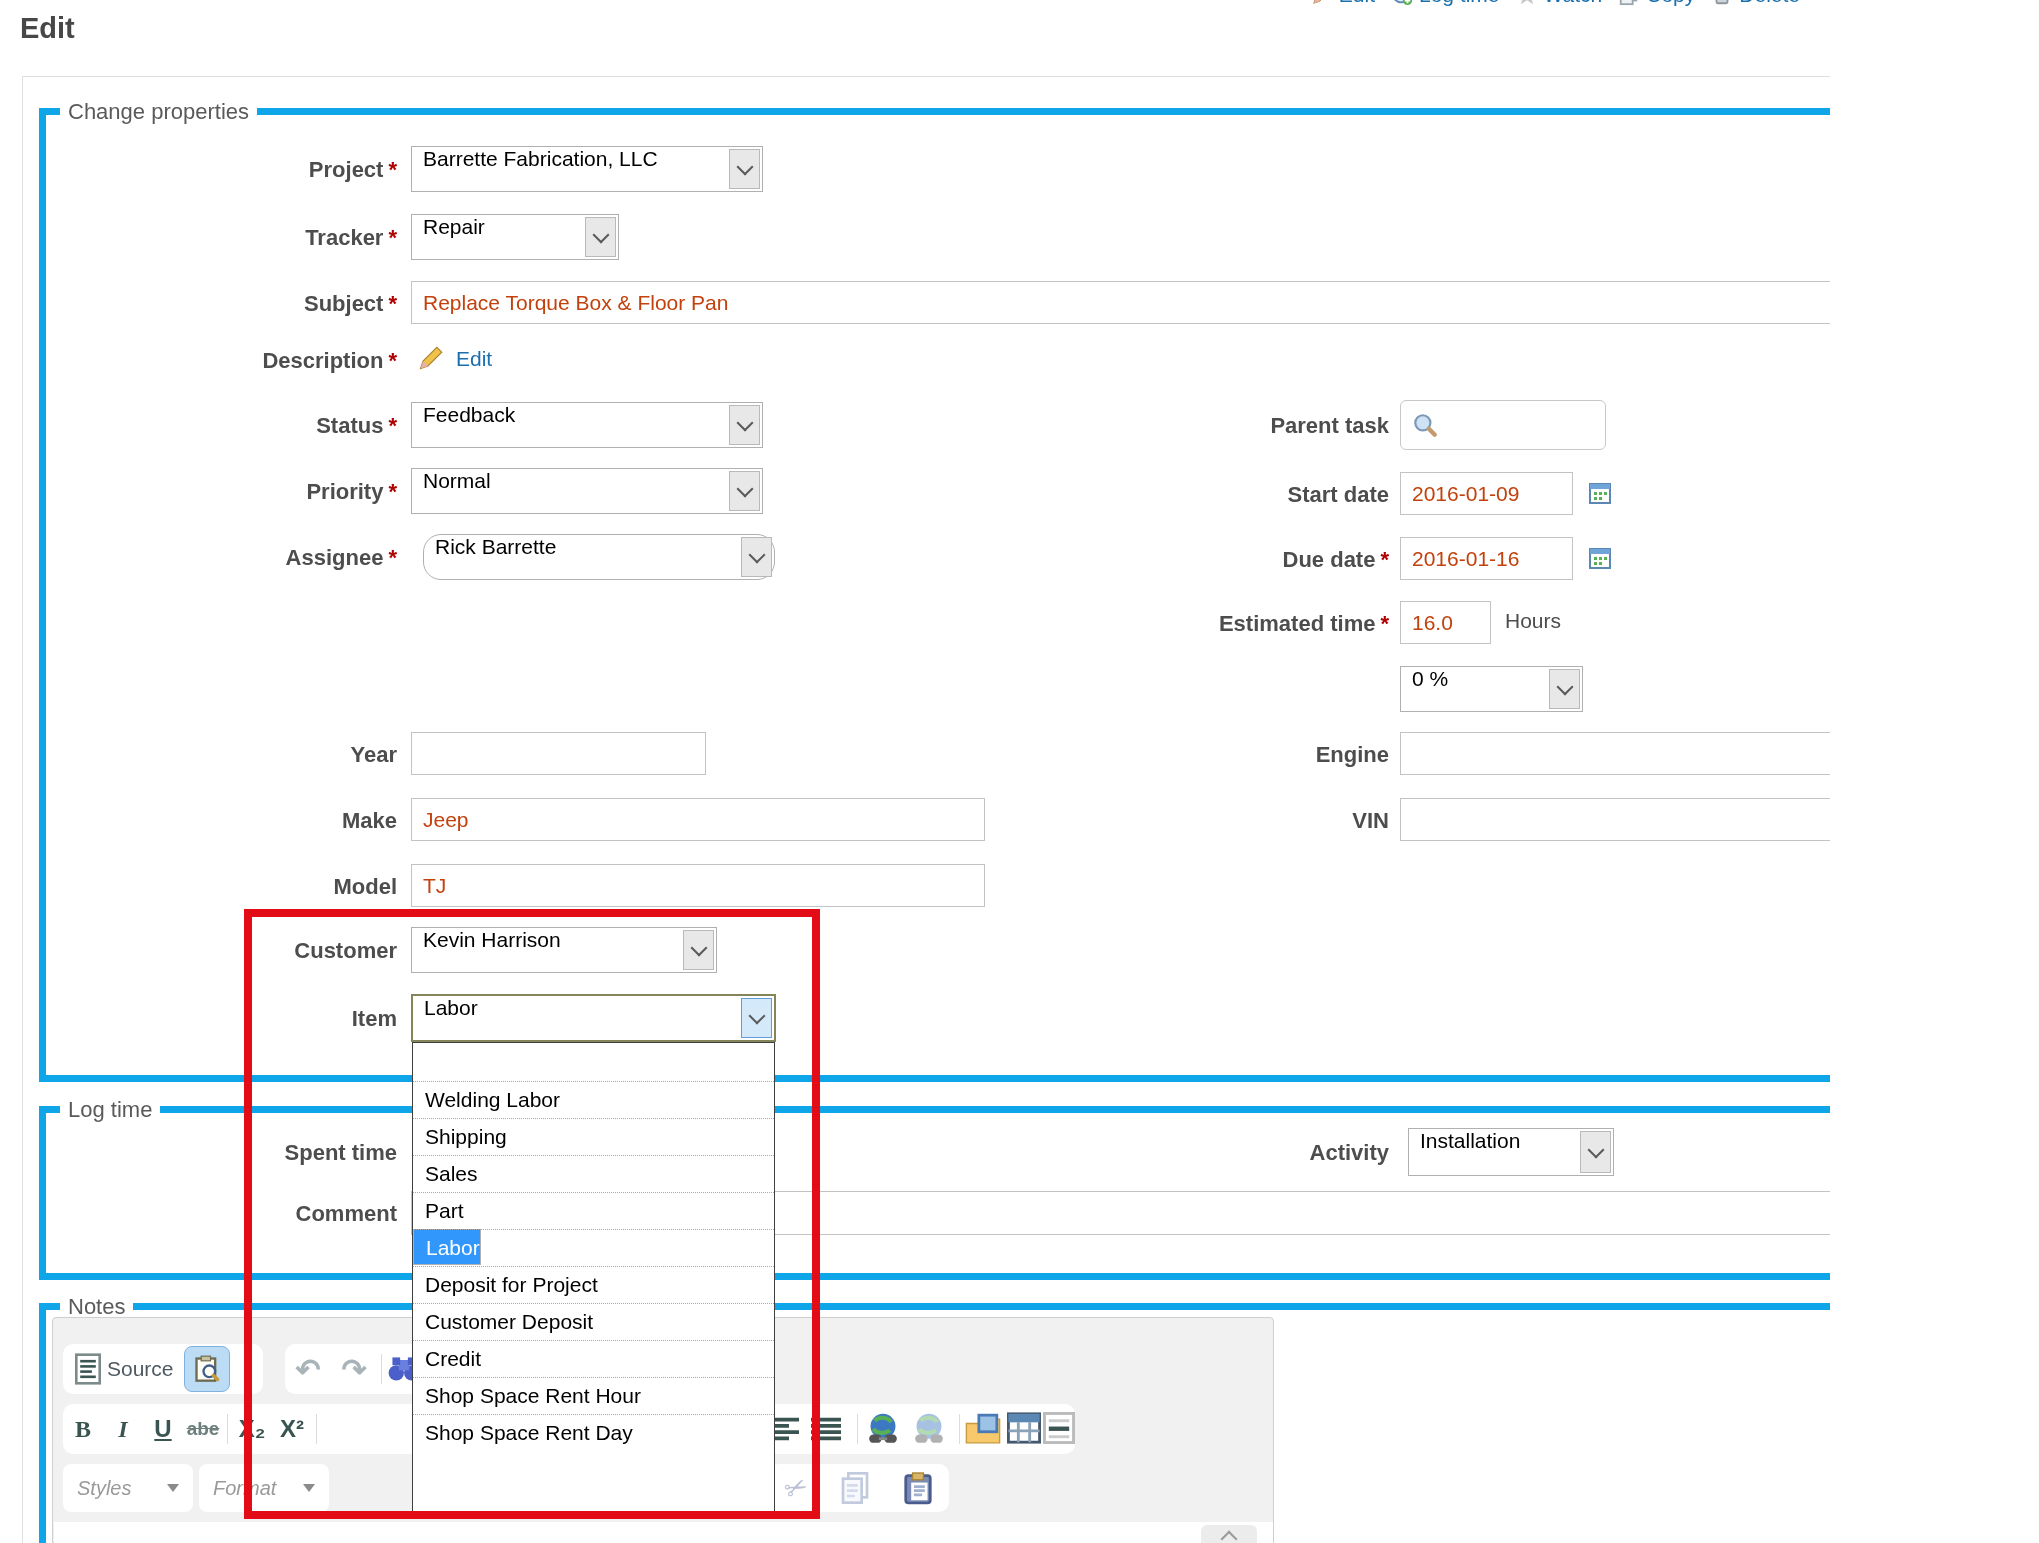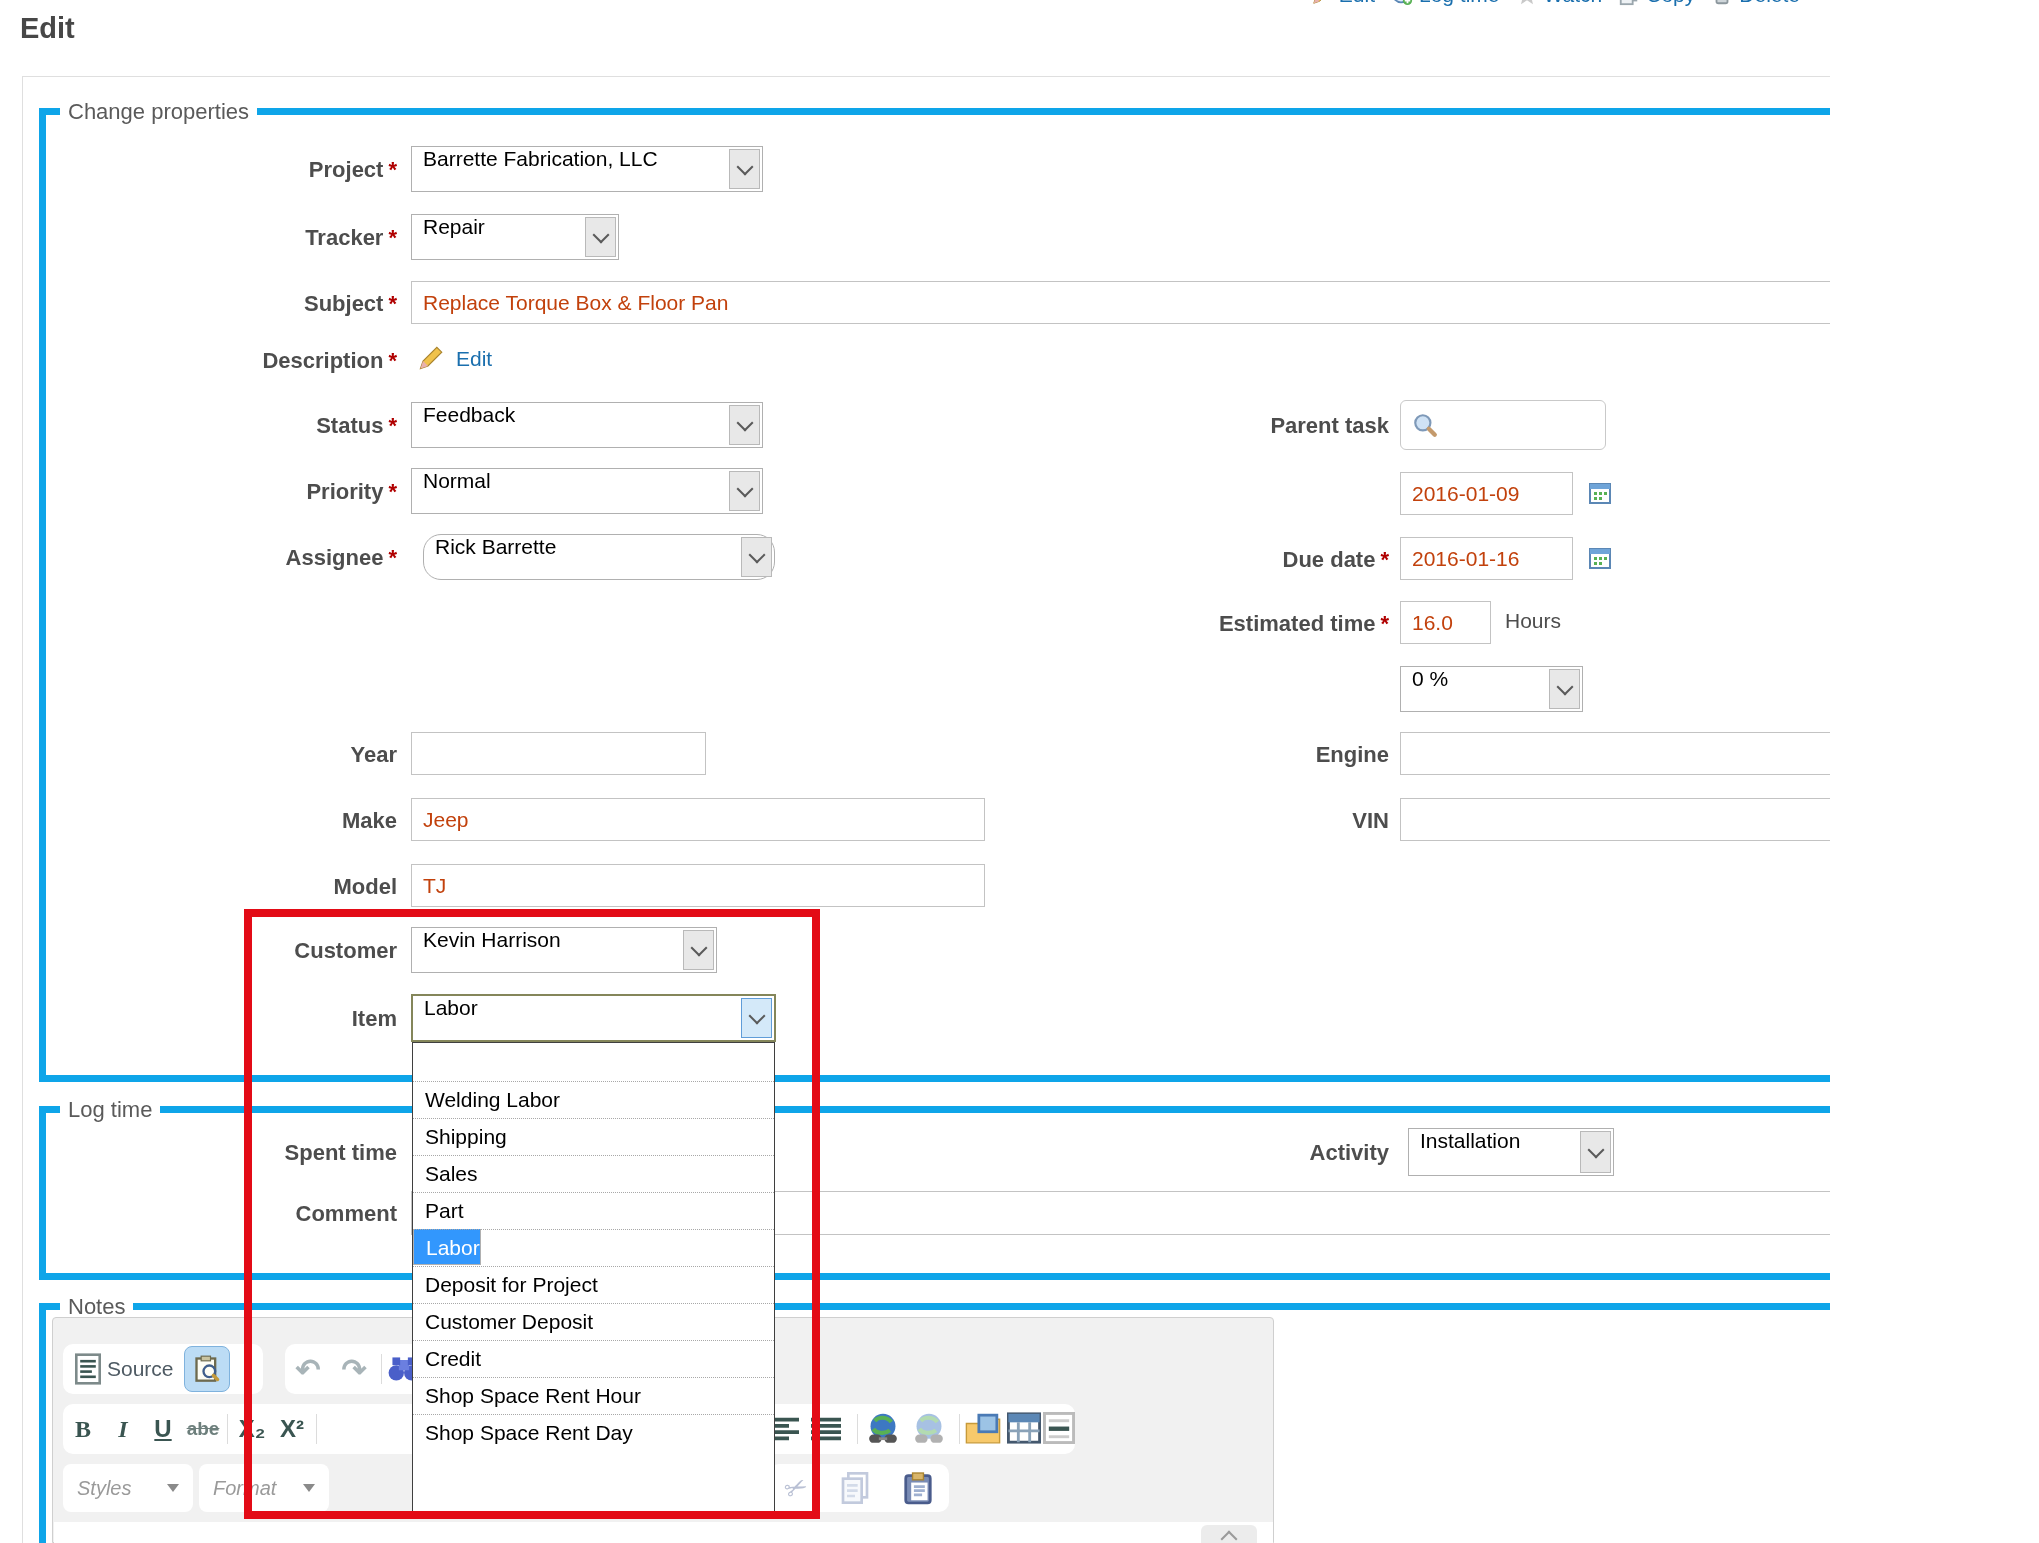--- a/index.html
+++ b/index.html
@@ -201,20 +201,21 @@
       </span>
     </div>
   <div class="sel focused" style="left:411px;top:994px;width:365px;height:48px;">
     <span>Labor</span>
     <span class="sel-btn">
         <span class="chv"></span>
       </span>
     </div>
 
   <div class="lbl lbl-r" style="top:410px;"><span>Parent task</span></div>
+  <div class="lbl lbl-r" style="top:479px;"><span>Start date</span></div>
   <div class="lbl lbl-r" style="top:544px;"><span>Due date</span><span class="req">*</span></div>
   <div class="lbl lbl-r" style="top:608px;"><span>Estimated time</span><span class="req">*</span></div>
   <div class="lbl lbl-r" style="top:739px;"><span>Engine</span></div>
   <div class="lbl lbl-r" style="top:805px;"><span>VIN</span></div>
 
   <div class="inp inp-round" style="left:1400px;top:400px;width:206px;height:50px;">
     <svg class="magico" width="26" height="26" viewBox="0 0 24 24">
         <circle cx="10" cy="10" r="7" fill="#cfe2f5" stroke="#7e99b8" stroke-width="2"></circle>
         <path d="M15.5 15.5L21 21" stroke="#c49a6c" stroke-width="4" stroke-linecap="round"></path>
       </svg>

